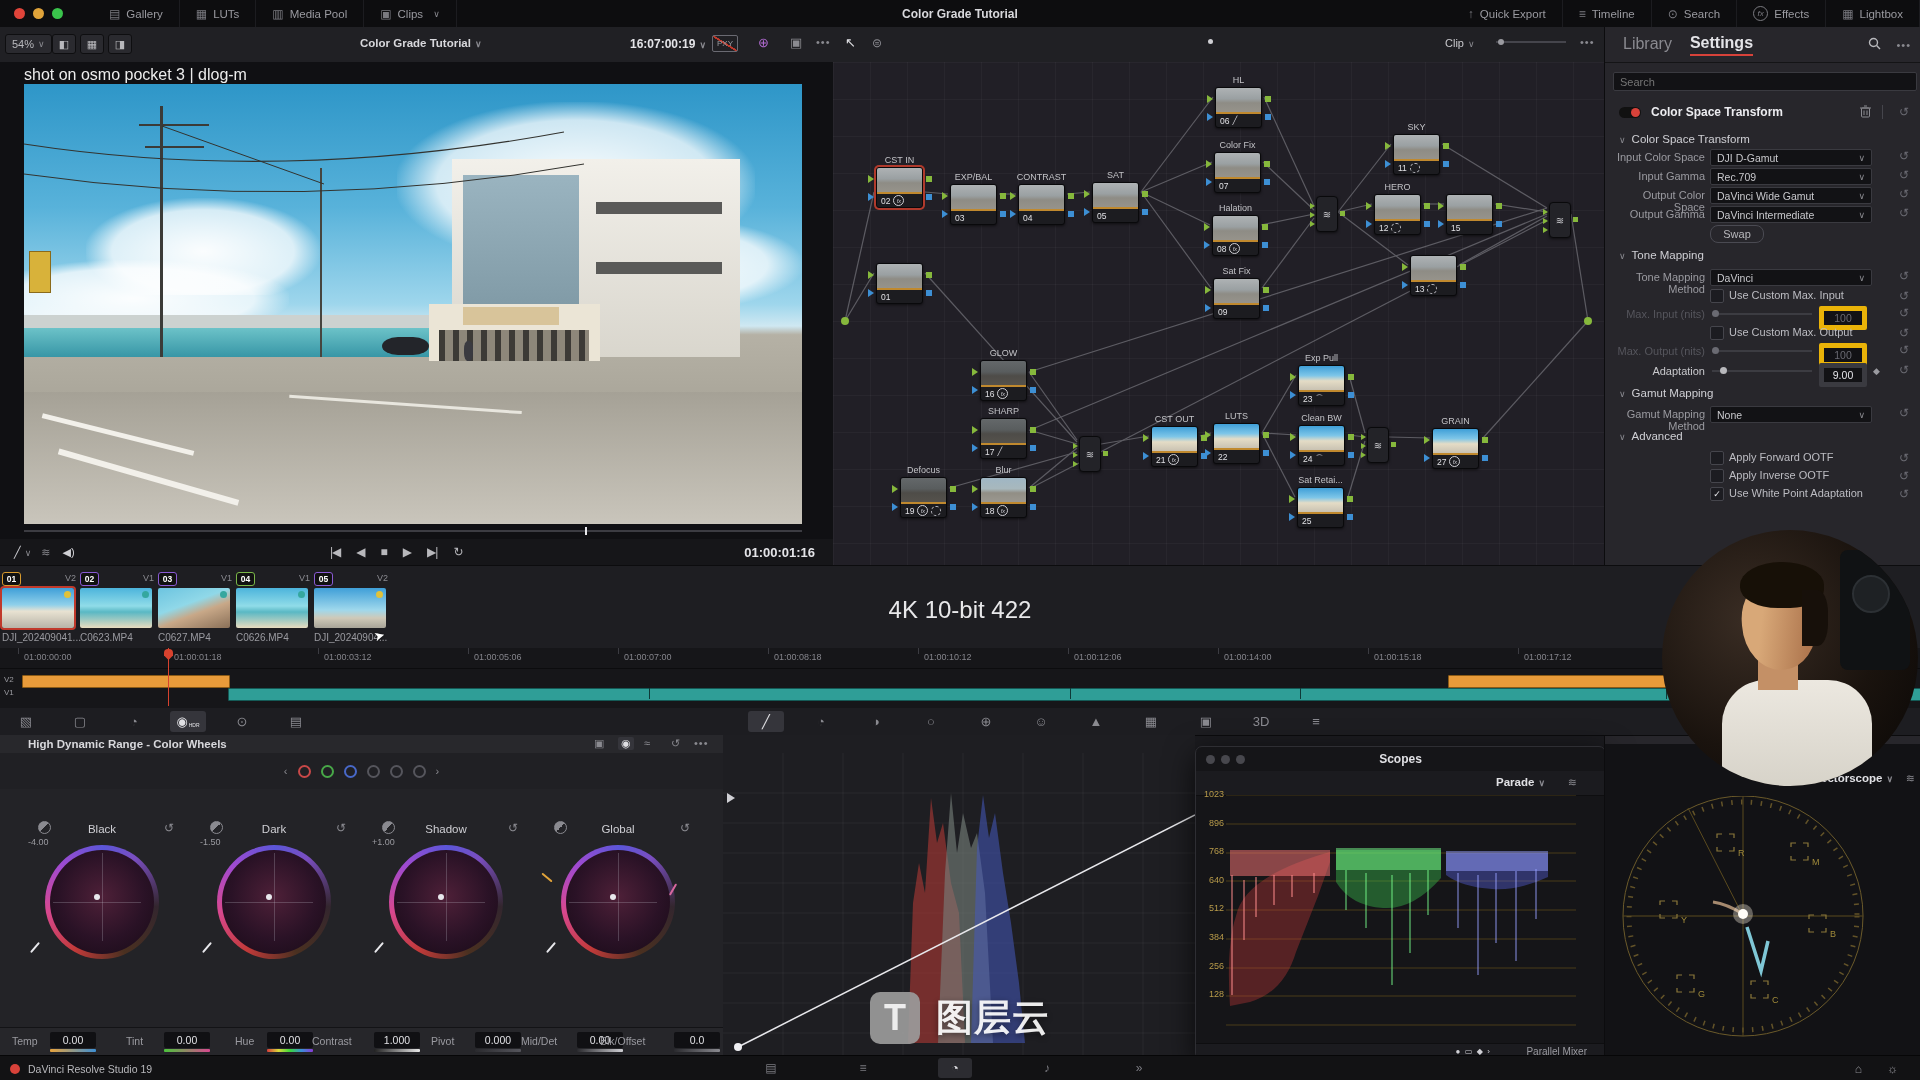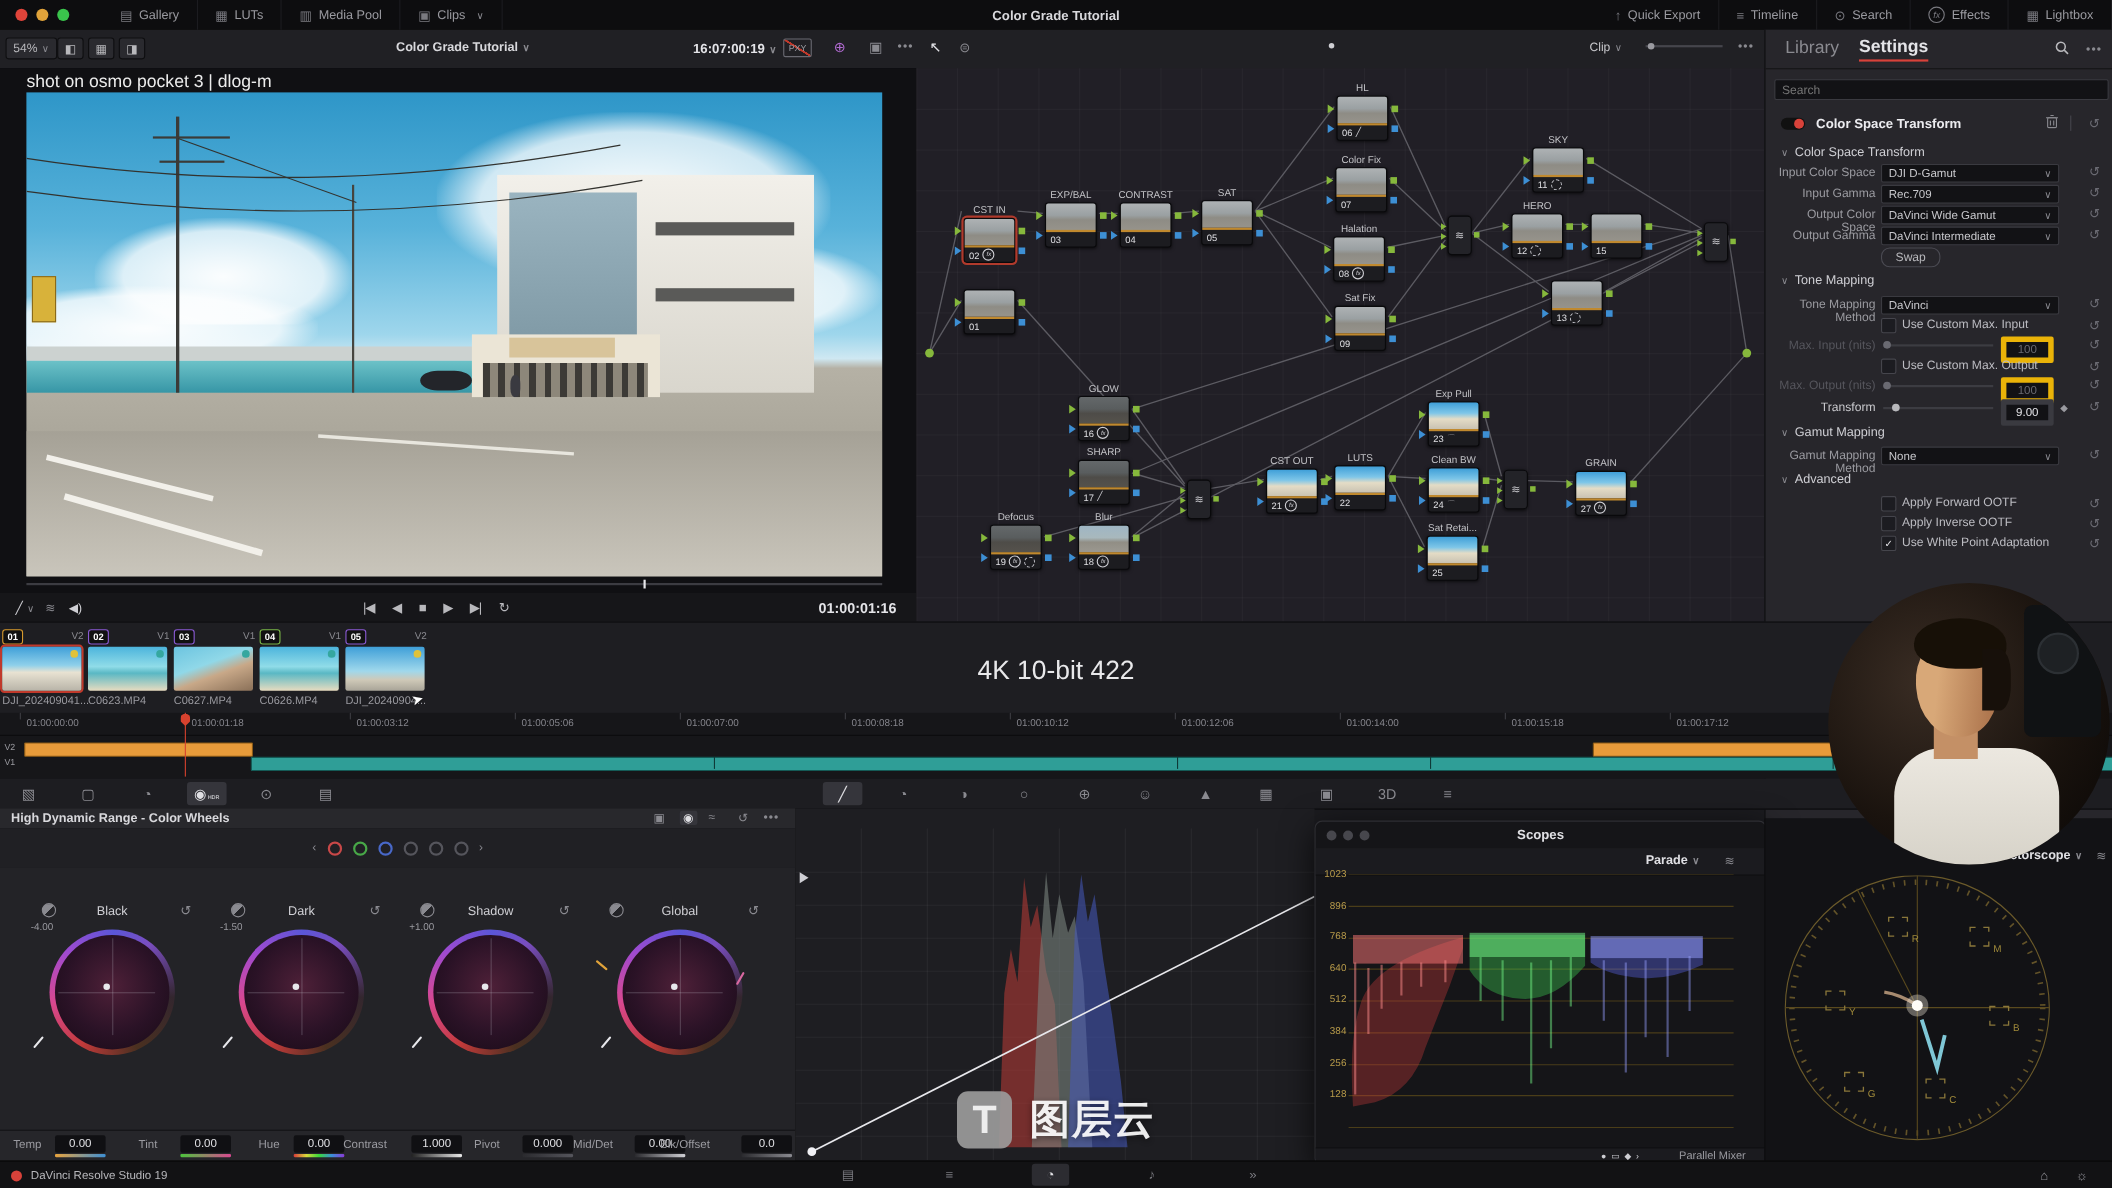--- a/index.html
+++ b/index.html
@@ -85,21 +85,21 @@
   .playhead{position:absolute;top:0;width:1px;height:58px;background:#d8422e;}
   .phpin{position:absolute;top:1px;left:-4px;width:9px;height:11px;background:#d8422e;border-radius:4px 4px 4px 4px;clip-path:polygon(0 0,100% 0,100% 60%,50% 100%,0 60%);}
   
   .palettebar{position:absolute;left:0;top:708px;width:1920px;height:27px;background:#1d1d21;border-bottom:1px solid #0b0b0d;}
   .pal-ic{position:absolute;top:3px;width:36px;height:21px;display:flex;align-items:center;justify-content:center;color:#8a8a90;font-size:13px;border-radius:3px;}
   .pal-ic.active{background:#35353b;color:#e0e0e4;}
   .pal-sub{font-size:5px;margin-left:1px;margin-top:7px;}
   
   .hdrpanel{position:absolute;left:0;top:735px;width:723px;height:320px;background:#232327;border-right:1px solid #0d0d0f;}
   .phead{position:absolute;left:0;top:0;width:100%;height:18px;background:#28282c;border-bottom:1px solid #121214;display:flex;align-items:center;}
-  .ptitle{margin-left:10px;color:#d8d8dc;font-size:11.5px;font-weight:bold;text-align:center;}
+  .ptitle{margin-left:28px;color:#d8d8dc;font-size:11.5px;font-weight:bold;text-align:center;}
   .hicon{position:absolute;top:2px;color:#8a8a90;font-size:11px;}
   .pagerow{position:absolute;left:0;top:18px;width:100%;height:36px;background:#202024;display:flex;align-items:center;justify-content:center;gap:10px;}
   .pring{width:9px;height:9px;border-radius:50%;border:2px solid #55555c;}
   .wheelcol{position:absolute;top:88px;width:172px;}
   .wname{position:absolute;top:0;width:100%;text-align:center;color:#cfcfd4;font-size:11.5px;}
   .dial{position:absolute;left:22px;top:-2px;width:11px;height:11px;border-radius:50%;border:1px solid #8a8a90;background:linear-gradient(135deg,#8a8a90 50%,transparent 50%);}
   .dialval{position:absolute;left:12px;top:14px;color:#9a9aa0;font-size:9px;}
   .wreset{position:absolute;right:14px;top:-2px;color:#8a8a90;font-size:12px;}
   .wheel{position:absolute;left:29px;top:22px;width:114px;height:114px;border-radius:50%;background:conic-gradient(from 210deg,#c23a3a,#d84890 14%,#a04ad0 28%,#5b56d8 42%,#7a4ec0 52%,#33262e 68%,#4a3020 85%,#c23a3a);}
   .wheel-in{position:absolute;left:5px;top:5px;width:104px;height:104px;border-radius:50%;background:radial-gradient(circle at 50% 45%,#4e2038 0%,#2a1226 55%,#170a15 100%);}
@@ -325,21 +325,21 @@
             <div class="ndiv"></div>
             <div class="nbar">
               <span>01</span>
             </div>
           </div>
           <span class="port pg-in"></span>
           <span class="port pb-in"></span>
           <span class="port pg-out"></span>
           <span class="port pb-out"></span>
         </div>
-        <div class="node sel" style="left:43px;top:136px">
+        <div class="node sel" style="left:43px;top:105px">
           <div class="ntitle">CST IN</div>
           <div class="nbox">
             <div class="nthumb t-gray"></div>
             <div class="ndiv"></div>
             <div class="nbar">
               <span>02</span>
               <span class="badge-fx">fx</span>
             </div>
           </div>
           <span class="port pg-in"></span>
@@ -755,21 +755,21 @@
     </div>
     <div class="abs" style="top:316px;height:16px;width:100%">
       <span class="s-label dis" style="top:2px">Max. Output (nits)</span>
       <span class="sldtrack">
           <span class="slddot" style="left:0"></span>
         </span>
       <span class="valbox">100</span>
       <span class="reset">↺</span>
     </div>
     <div class="abs" style="top:336px;height:16px;width:100%">
-      <span class="s-label" style="top:2px;color:#c8c8cc">Transform</span>
+      <span class="s-label" style="top:2px;color:#c8c8cc">Adaptation</span>
       <span class="sldtrack">
           <span class="slddot" style="left:8px;background:#b8b8bc"></span>
         </span>
       <span class="valbox lit">9.00</span>
       <span class="abs" style="left:268px;top:3px;color:#9a9aa0;font-size:9px">◆</span>
       <span class="reset">↺</span>
     </div>
     <div class="abs s-sect" style="left:10px;top:360px"><span class="caret" style="margin-right:6px">∨</span><span>Gamut Mapping</span></div>
     <div class="abs" style="top:379px;height:16px;width:100%">
       <span class="s-label" style="top:2px;width:100px;left:0">Gamut Mapping Method</span>

